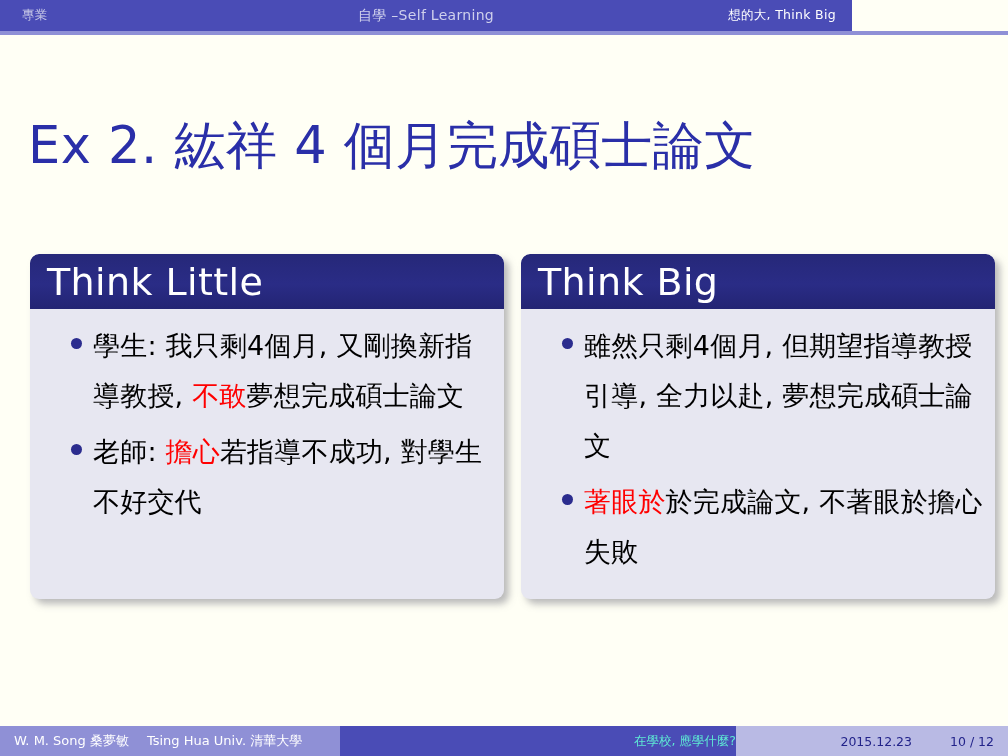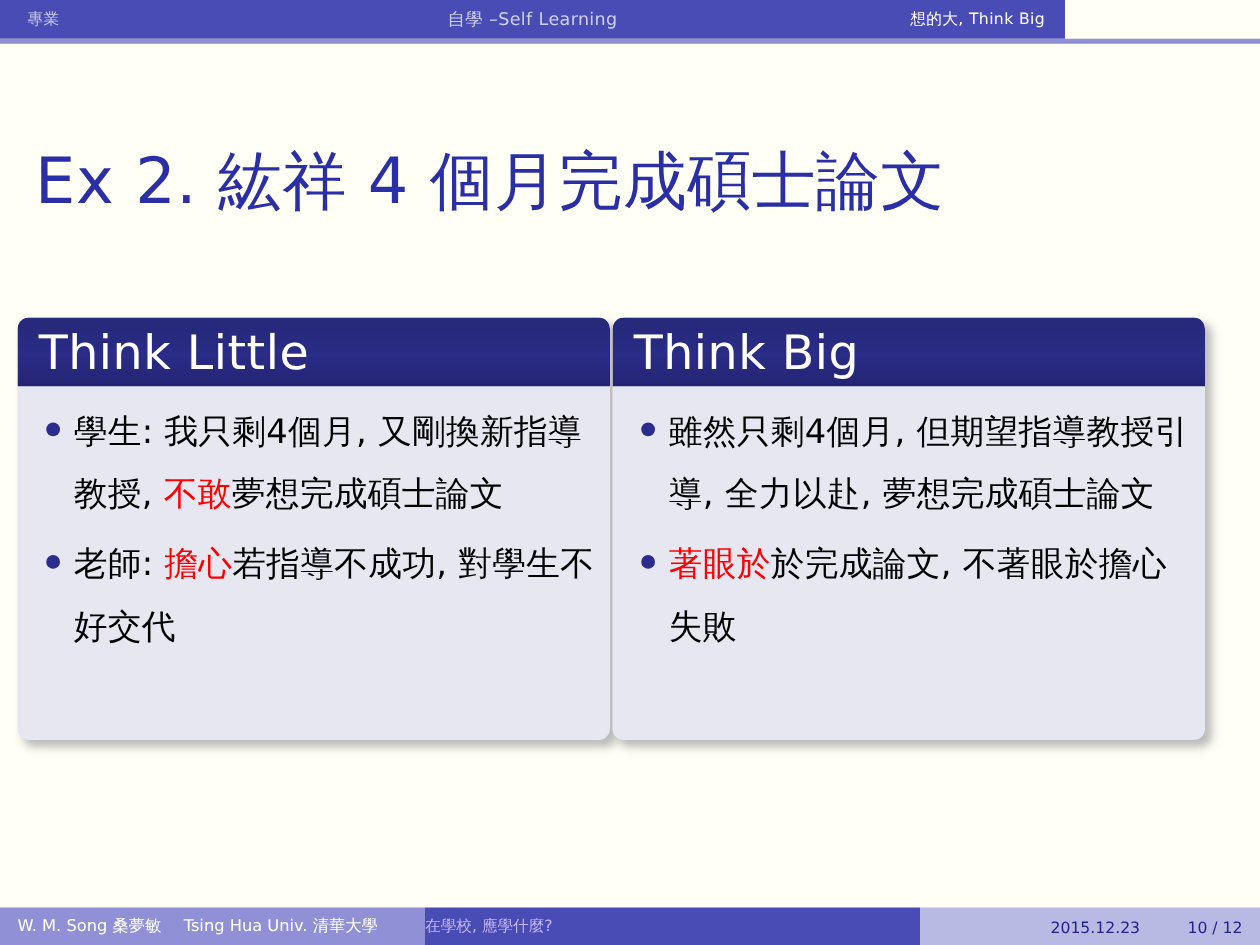--- a/index.html
+++ b/index.html
@@ -68,25 +68,25 @@
     color: #2A2FA8;
     letter-spacing: 0.5px;
     white-space: nowrap;
     font-weight: 400;
     margin-top: 24px;
   }
 
   
   .cards {
     position: absolute;
-    left: 14px;
+    left: 30px;
     top: 254px;
     width: 966px;
     display: flex;
-    gap: 2px;
+    gap: 17px;
   }
   .card {
     width: 474px;
     border-radius: 9px;
     background: #E7E7F1;
     box-shadow: 5px 5px 7px rgba(120,120,130,0.50);
     overflow: hidden;
     position: relative;
   }
   .card-header {
@@ -99,21 +99,21 @@
     border-top-right-radius: 9px;
   }
   .card-header-title {
     color: #FFFFFF;
     font-size: 38px;
     line-height: 40px;
     letter-spacing: 0.4px;
     white-space: nowrap;
   }
   .card-body {
-    padding: 12px 10px 16px 2px;
+    padding: 12px 10px 16px 20px;
     min-height: 283px;
     box-sizing: border-box;
   }
   .bullet-row {
     display: flex;
     align-items: flex-start;
     margin-bottom: 6px;
   }
   .bullet-dot {
     flex: 0 0 auto;
@@ -157,22 +157,22 @@
   }
   .footer-left .sep {
     display: inline-block;
     width: 18px;
   }
   .footer-center {
     flex: 1 1 auto;
     background: #4A4CB6;
     display: flex;
     align-items: center;
-    justify-content: flex-start;
-    color: #c4b5fd;
+    justify-content: flex-end;
+    color: #5eead4;
     font-size: 12.5px;
     white-space: nowrap;
   }
   .footer-right {
     width: 272px;
     background: #B9BAE4;
     display: flex;
     align-items: center;
     justify-content: flex-end;
     padding-right: 14px;

